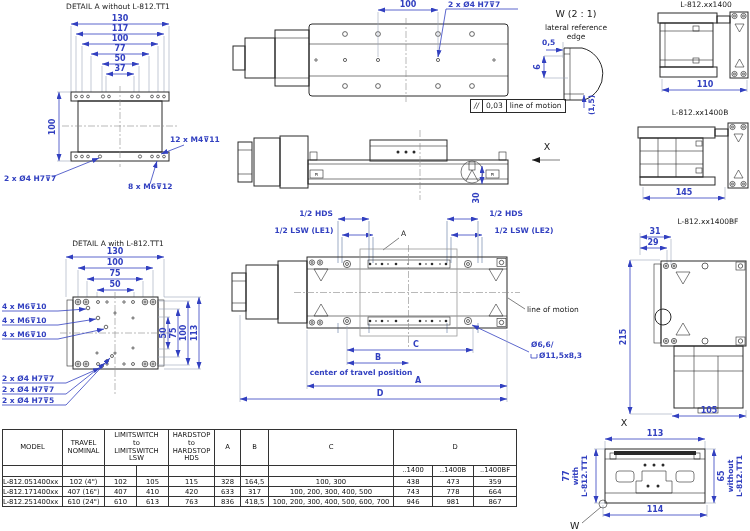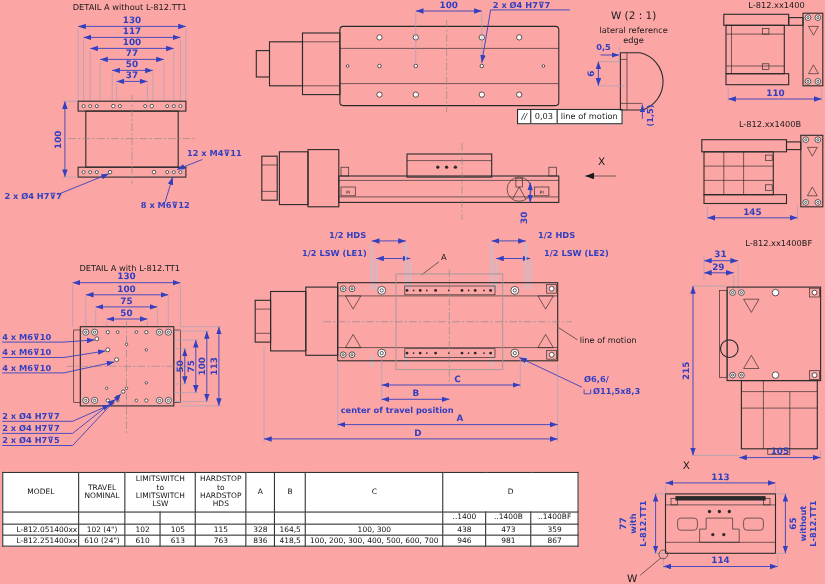--- a/index.html
+++ b/index.html
@@ -1,16 +1,16 @@
 <!DOCTYPE html>
 <html><head>
 <meta charset="utf-8">
 <style>
   html,body{margin:0;padding:0;background:#e8e8e8;}
-  #canvas{position:relative;width:750px;height:531px;background:#fca5a5;overflow:hidden;
+  #canvas{position:relative;width:750px;height:531px;background:#ffffff;overflow:hidden;
           font-family:"DejaVu Sans",sans-serif;}
   svg{position:absolute;overflow:visible;}
   
   .k{stroke:#2a2a2a;fill:none;stroke-width:1;}
   .kt{stroke:#2a2a2a;fill:none;stroke-width:0.6;}
   .b{stroke:#3240c0;fill:none;stroke-width:0.8;}
   .g{stroke:#9aa4b8;fill:none;stroke-width:0.6;}
   .gg{stroke:#b9c4d6;fill:none;stroke-width:1.4;}
   .cl{stroke:#8a8a8a;fill:none;stroke-width:0.6;stroke-dasharray:7 2 2 2;}
   .hole{stroke:#2a2a2a;fill:#fff;stroke-width:0.7;}
@@ -27,21 +27,21 @@
   #tolframe{position:absolute;left:470px;top:99px;display:flex;border:1px solid #2a2a2a;
             background:#fff;font-size:7.5px;color:#1a1a1a;height:12px;line-height:12px;}
   #tolframe span{display:block;text-align:center;border-right:1px solid #2a2a2a;padding:0 3px;}
   #tolframe span:last-child{border-right:none;}
   
   #spec-table{position:absolute;left:2px;top:429px;border-collapse:collapse;table-layout:fixed;
               font-size:6.8px;color:#111;background:#fff;}
   #spec-table th,#spec-table td{border:1px solid #333;padding:0 1px;text-align:center;
               overflow:hidden;white-space:nowrap;}
   #spec-table th{font-weight:normal;white-space:pre-line;line-height:1.12;}
-  #spec-table td.mdl{text-align:left;padding-left:12px;}
+  #spec-table td.mdl{text-align:left;padding-left:0;}
   #spec-table tr.hdr1{height:36px;}
   #spec-table tr.hdr2{height:13px;}
   #spec-table tr.hdr3{height:11px;}
   #spec-table tr.data{height:10px;}
 </style>
 </head>
 <body>
 
 <div id="canvas">
 
@@ -698,20 +698,33 @@
     <td>105</td>
     <td>115</td>
     <td>328</td>
     <td>164,5</td>
     <td>100, 300</td>
     <td>438</td>
     <td>473</td>
     <td>359</td>
   </tr>
   <tr class="data">
+    <td class="mdl">L-812.171400xx</td>
+    <td>407 (16")</td>
+    <td>407</td>
+    <td>410</td>
+    <td>420</td>
+    <td>633</td>
+    <td>317</td>
+    <td>100, 200, 300, 400, 500</td>
+    <td>743</td>
+    <td>778</td>
+    <td>664</td>
+  </tr>
+  <tr class="data">
     <td class="mdl">L-812.251400xx</td>
     <td>610 (24")</td>
     <td>610</td>
     <td>613</td>
     <td>763</td>
     <td>836</td>
     <td>418,5</td>
     <td>100, 200, 300, 400, 500, 600, 700</td>
     <td>946</td>
     <td>981</td>

